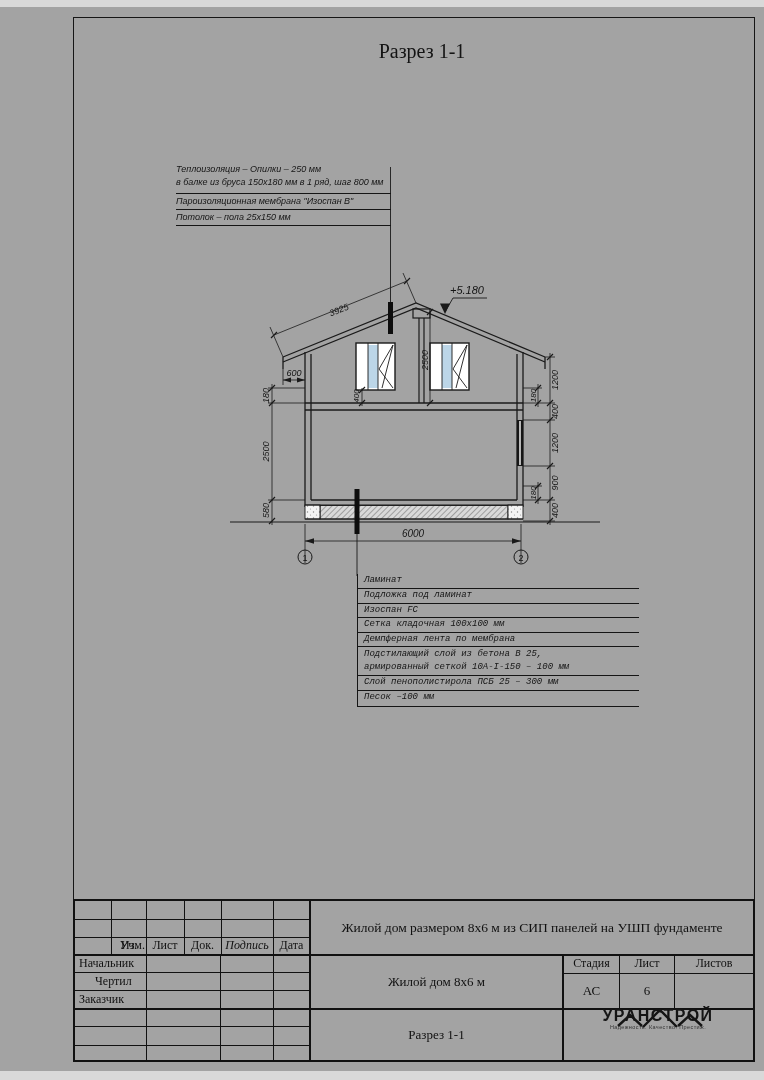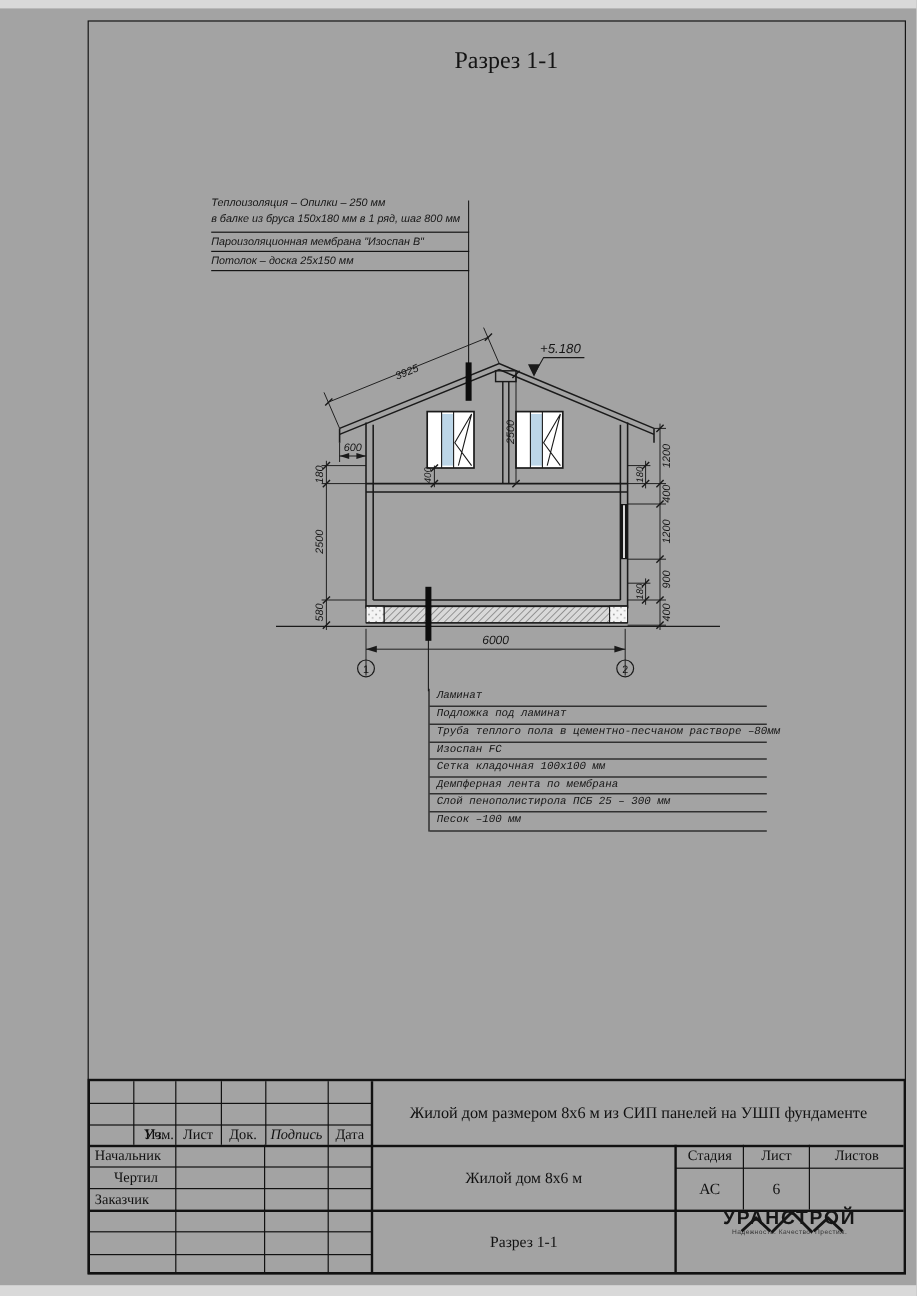--- a/index.html
+++ b/index.html
@@ -203,30 +203,33 @@
       <text x="521" y="560.5" text-anchor="middle" font-size="9" fill="#151515">2</text>
     </g>
   </svg>
 
   <div class="callout">
     <div class="row r1">
       <div>Теплоизоляция – Опилки – 250 мм</div>
       <div>в балке из бруса 150х180 мм в 1 ряд, шаг 800 мм</div>
     </div>
     <div class="row r2">Пароизоляционная мембрана "Изоспан В"</div>
-    <div class="row r3">Потолок – доска 25х150 мм</div>
+    <div class="row r3">Потолок – пола 25х150 мм</div>
   </div>
 
   <div class="layers">
     <div class="row h14">Ламинат</div>
     <div class="row h14">Подложка под ламинат</div>
-    <div class="row h14">Труба теплого пола в цементно-песчаном растворе –80мм</div>
     <div class="row h13">Изоспан FC</div>
     <div class="row h14">Сетка кладочная 100х100 мм</div>
     <div class="row h13">Демпферная лента по мембрана</div>
+    <div class="row h27">
+      <div>Подстилающий слой из бетона В 25,</div>
+      <div>армированный сеткой 10А-I-150 – 100 мм</div>
+    </div>
     <div class="row h14">Слой пенополистирола ПСБ 25 – 300 мм</div>
     <div class="row h15">Песок –100 мм</div>
   </div>
 
   <div class="tb">
 
     <div class="v" style="left:36px;top:0;width:1px;height:53px;"></div>
     <div class="v" style="left:71px;top:0;width:1px;height:53px;"></div>
     <div class="v" style="left:109px;top:0;width:1px;height:53px;"></div>
     <div class="v" style="left:146px;top:0;width:1px;height:53px;"></div>

